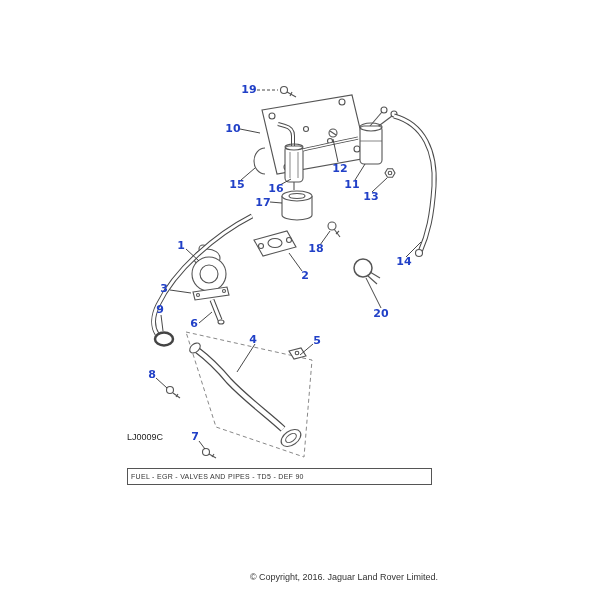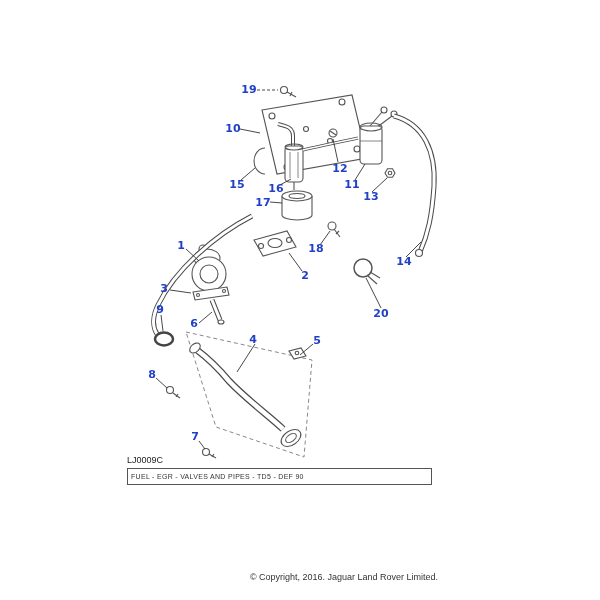--- a/index.html
+++ b/index.html
@@ -8,21 +8,21 @@
   svg{position:absolute;left:0;top:0;}
   .art{fill:none;stroke:#555;stroke-width:1.1;}
   .artfill{fill:#fff;stroke:#555;stroke-width:1.1;}
   .tube-outer{fill:none;stroke:#4a4a4a;stroke-width:5;}
   .tube-inner{fill:none;stroke:#fff;stroke-width:3;}
   .pipe-outer{fill:none;stroke:#4a4a4a;stroke-width:7;}
   .pipe-inner{fill:none;stroke:#fff;stroke-width:4.6;}
   .leader{stroke:#333;stroke-width:0.9;}
   .callout{font-family:"DejaVu Sans","Liberation Sans",sans-serif;
            font-size:11px;font-weight:bold;cursor:pointer;}
-  .code{position:absolute;left:127px;top:455px;font-size:9px;color:#222;}
+  .code{position:absolute;left:127px;top:432px;font-size:9px;color:#222;}
   .caption-box{position:absolute;left:127px;top:468px;width:305px;height:17px;
                border:1px solid #555;box-sizing:border-box;display:flex;align-items:center;}
   .caption-text{font-size:7px;color:#333;padding-left:3px;letter-spacing:.3px;white-space:nowrap;}
   .copyright{position:absolute;left:0;top:572px;width:600px;text-align:center;
              font-size:9px;color:#333;padding-left:44px;}
 </style>
 </head>
 <body>
 
 <div class="page">

